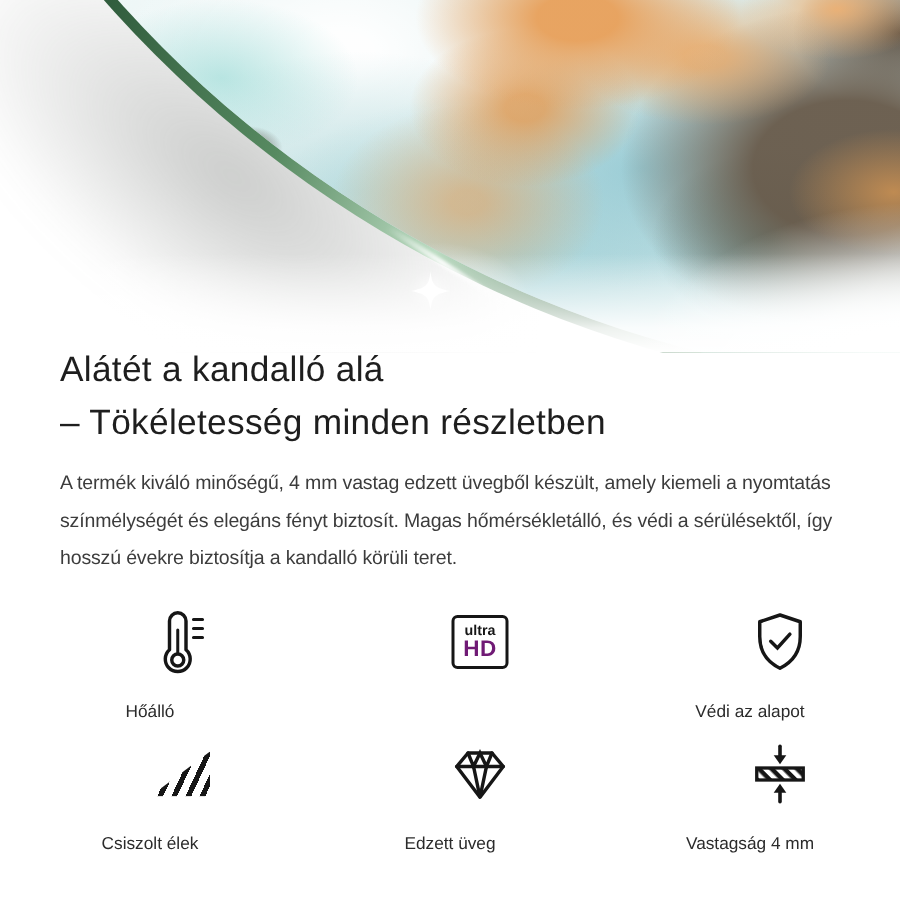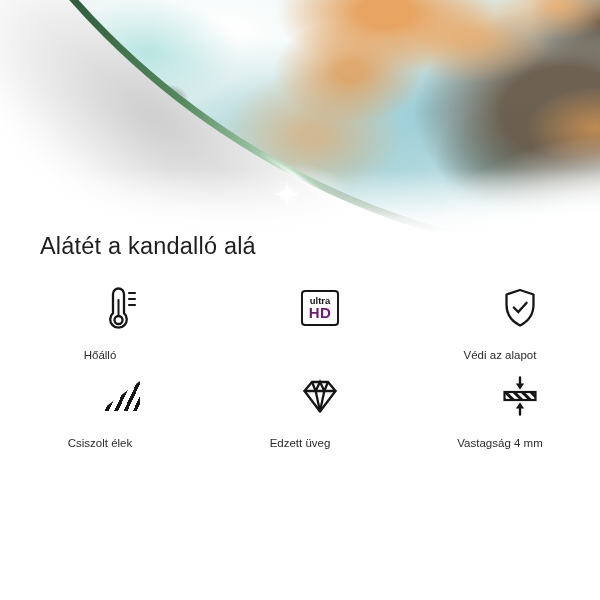--- a/index.html
+++ b/index.html
@@ -88,22 +88,24 @@
   <div class="glint"></div>
   <svg class="sparkle" viewBox="0 0 24 24">
     <path fill="#ffffff" d="M12 0 C13 8 14 10 24 12 C14 14 13 16 12 24 C11 16 10 14 0 12 C10 10 11 8 12 0 Z"></path>
   </svg>
   <div class="photo-fade"></div>
 </div>
 
 <div class="content">
   <h1>
     <span>Alátét a kandalló alá</span>
+    <span>– Tökéletesség minden részletben</span>
   </h1>
 
+  <p class="desc">A termék kiváló minőségű, 4 mm vastag edzett üvegből készült, amely kiemeli a nyomtatás színmélységét és elegáns fényt biztosít. Magas hőmérsékletálló, és védi a sérülésektől, így hosszú évekre biztosítja a kandalló körüli teret.</p>
 
   <div class="features">
 
     <div class="feature">
       <div class="icon-wrap">
         <svg class="ic" width="40" height="44" viewBox="0 0 40 44">
           <path d="M13 8 a5.5 5.5 0 0 1 11 0 V27.2 a8.3 8.3 0 1 1 -11 0 Z" stroke-linejoin="round"></path>
           <circle cx="18.5" cy="34" r="4"></circle>
           <path d="M18.5 14 V29.5" stroke-width="2"></path>
           <path d="M29 7 h6 M29 13 h6 M29 19 h6" stroke-width="2.1"></path>

